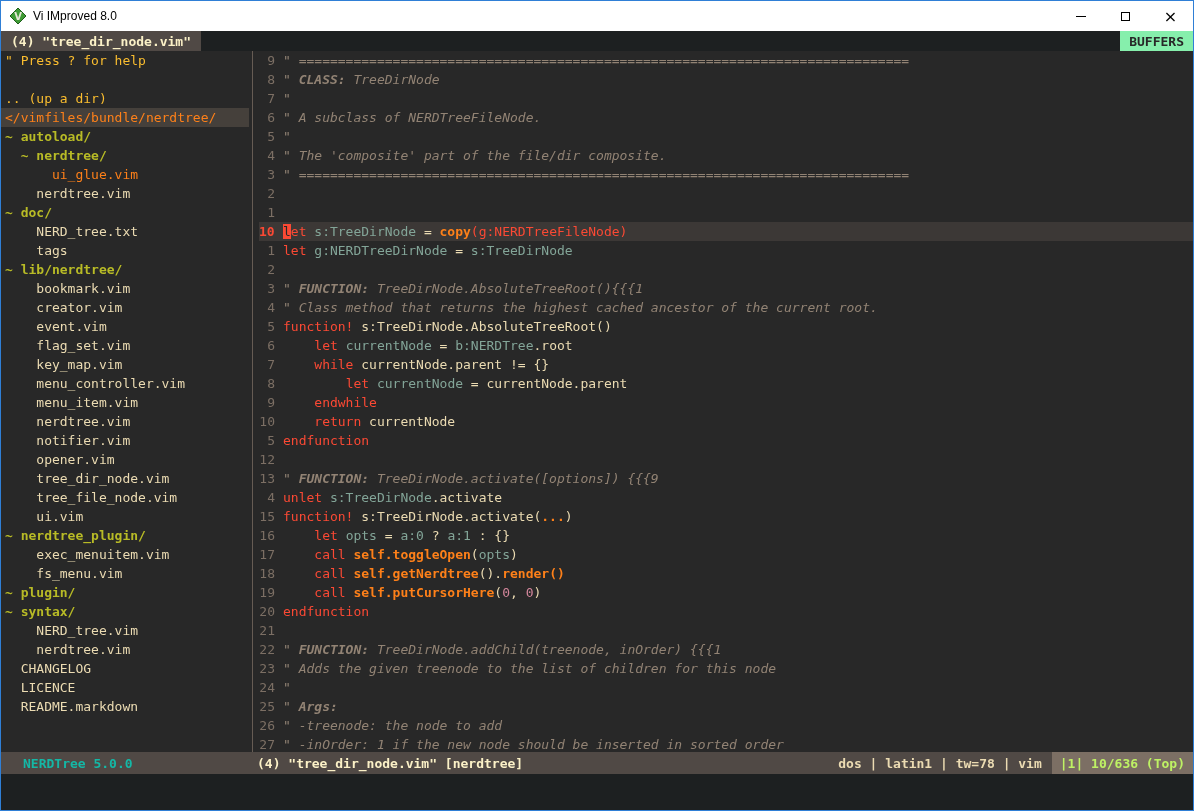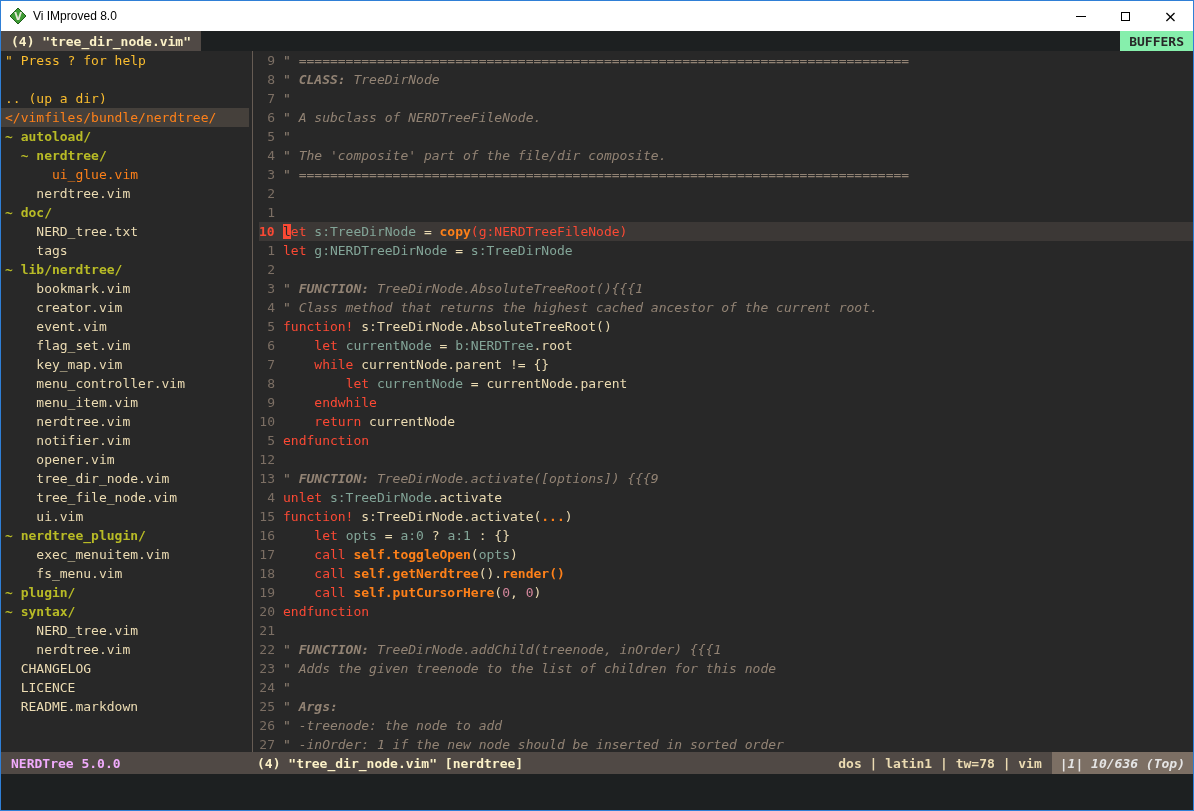--- a/index.html
+++ b/index.html
@@ -58,26 +58,26 @@
   .var { color:#83a598; }
   .fn  { color:#fe8019; font-weight:bold; }
   .red { color:#fb4934; }
   .num { color:#d3869b; }
   .fg  { color:#ebdbb2; }
   .cursor { background:#fb4934; color:#282828; }
 
   
   .statusline { height:22px; background:#504945; display:flex; align-items:center; flex:none;
                 color:#ebdbb2; }
-  .sl-nerdtree { width:256px; flex:none; padding-left:10px; color:#f0abfc; font-weight:bold;
+  .sl-nerdtree { width:256px; flex:none; padding-left:22px; color:#14b8a6; font-weight:bold;
                  white-space:pre; }
   .sl-file { flex:1; color:#fbf1c7; font-weight:bold; white-space:pre; }
   .sl-right { padding-right:10px; white-space:pre;font-weight:bold; }
-  .sl-pos { background:#7c6f64; color:#e5e5e5; font-weight:bold; height:22px;
-            display:flex; align-items:center; padding:0 8px; white-space:pre;font-style:italic; }
+  .sl-pos { background:#7c6f64; color:#bef264; font-weight:bold; height:22px;
+            display:flex; align-items:center; padding:0 8px; white-space:pre; }
 
   .cmdline { flex:none; height:36px; background:#1d2021; }
 </style>
 </head>
 <body>
 
 <div class="window">
 
   <div class="titlebar">
     <span class="vim-icon">

